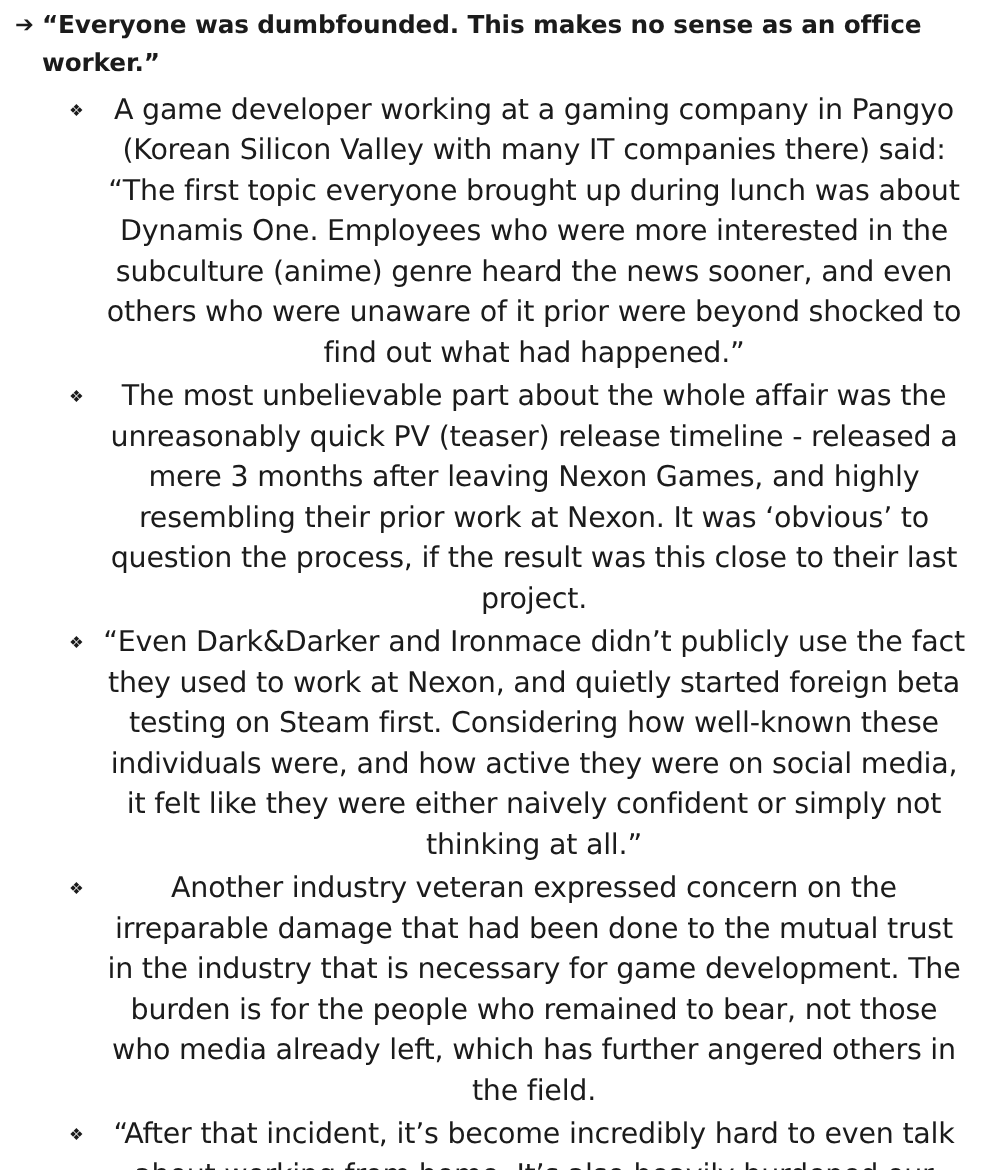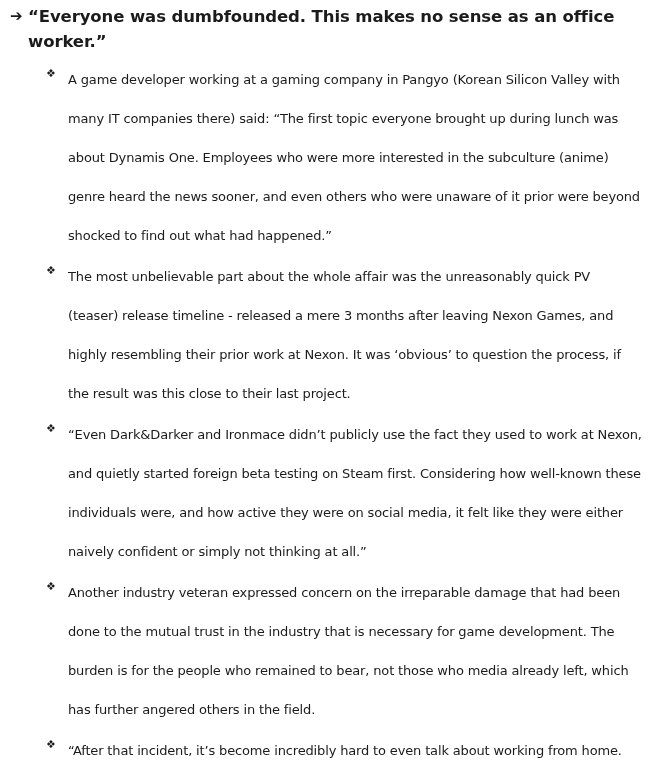--- a/index.html
+++ b/index.html
@@ -54,24 +54,24 @@
   }
   .lvl2 .marker {
     flex: 0 0 auto;
     width: 22px;
     font-size: 11px;
     line-height: 27px;
     color: #1b1b1b;
   }
   .lvl2 .text {
     flex: 1 1 auto;
-    font-size: 13px;
-    line-height: 39px;
+    font-size: 19px;
+    line-height: 27px;
     letter-spacing: -0.15px;
-    text-align: left;
+    text-align: center;
   }
 </style>
 </head>
 <body>
 
 <div class="doc">
 
   <div class="lvl1">
     <span class="marker">➔</span>
     <span class="text">“Everyone was dumbfounded. This makes no sense as an office worker.”</span>

